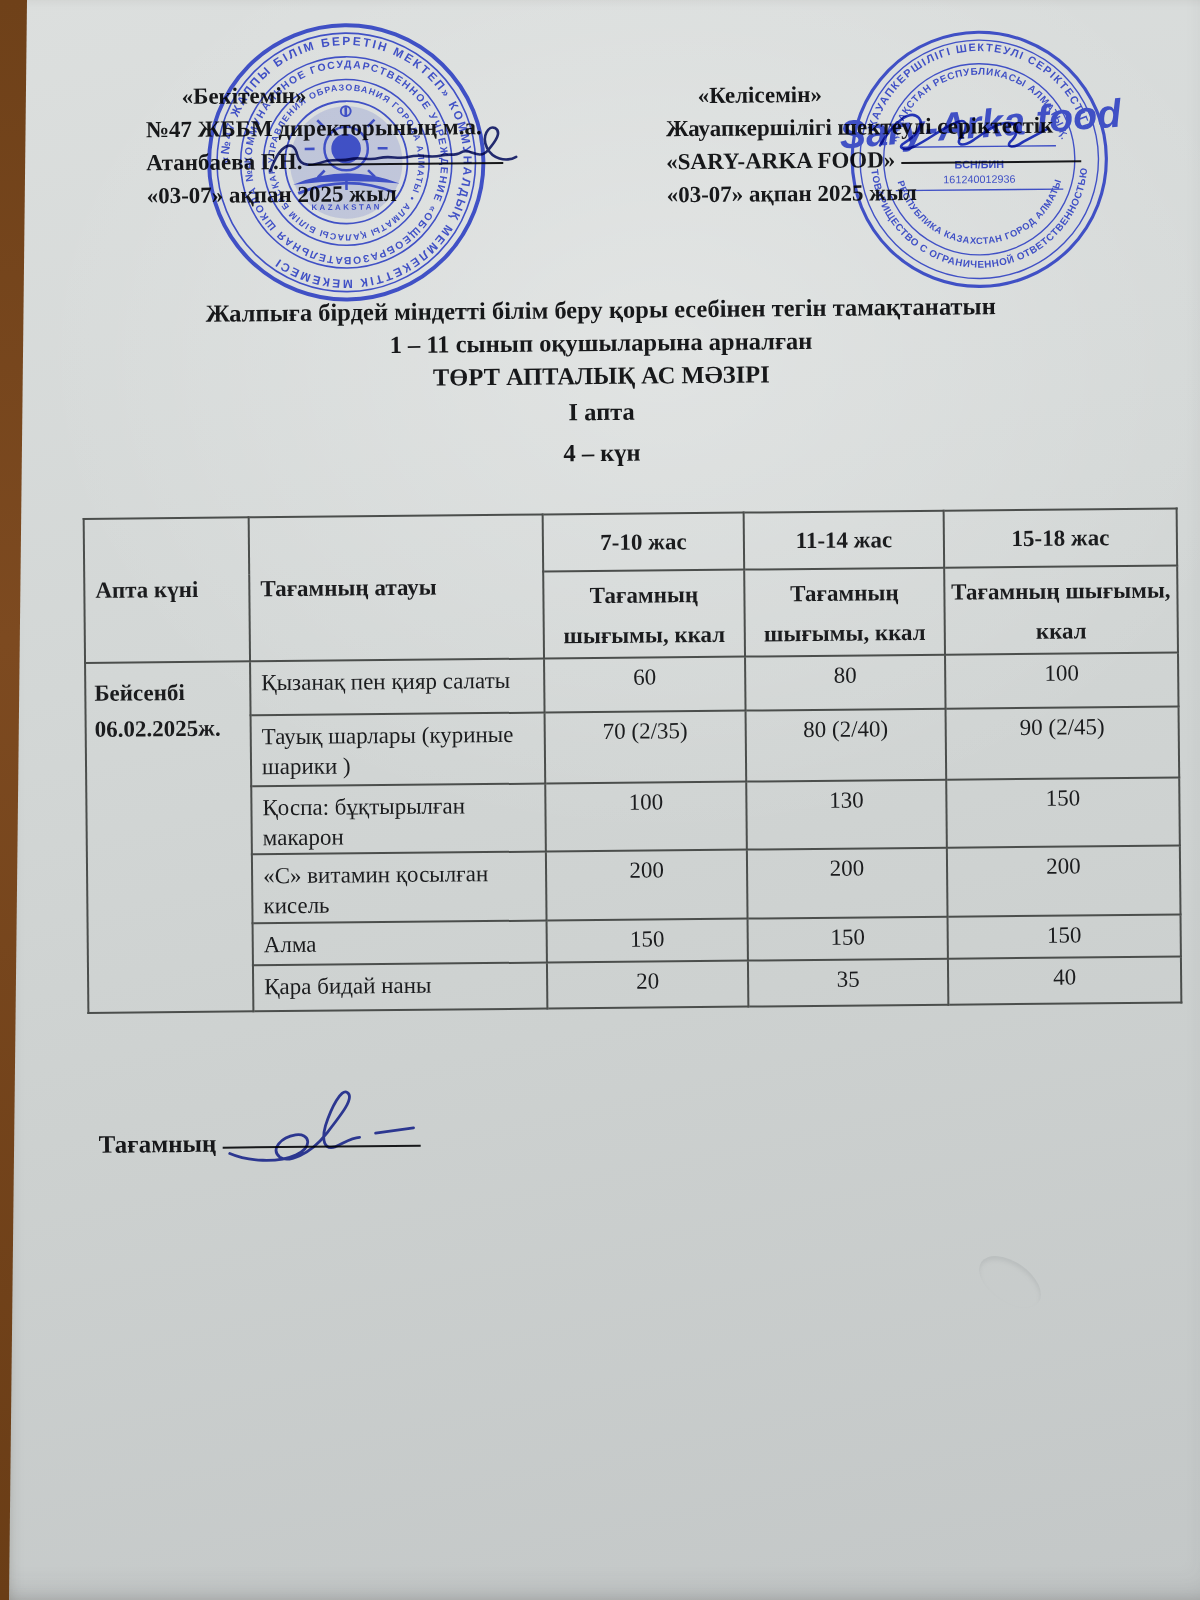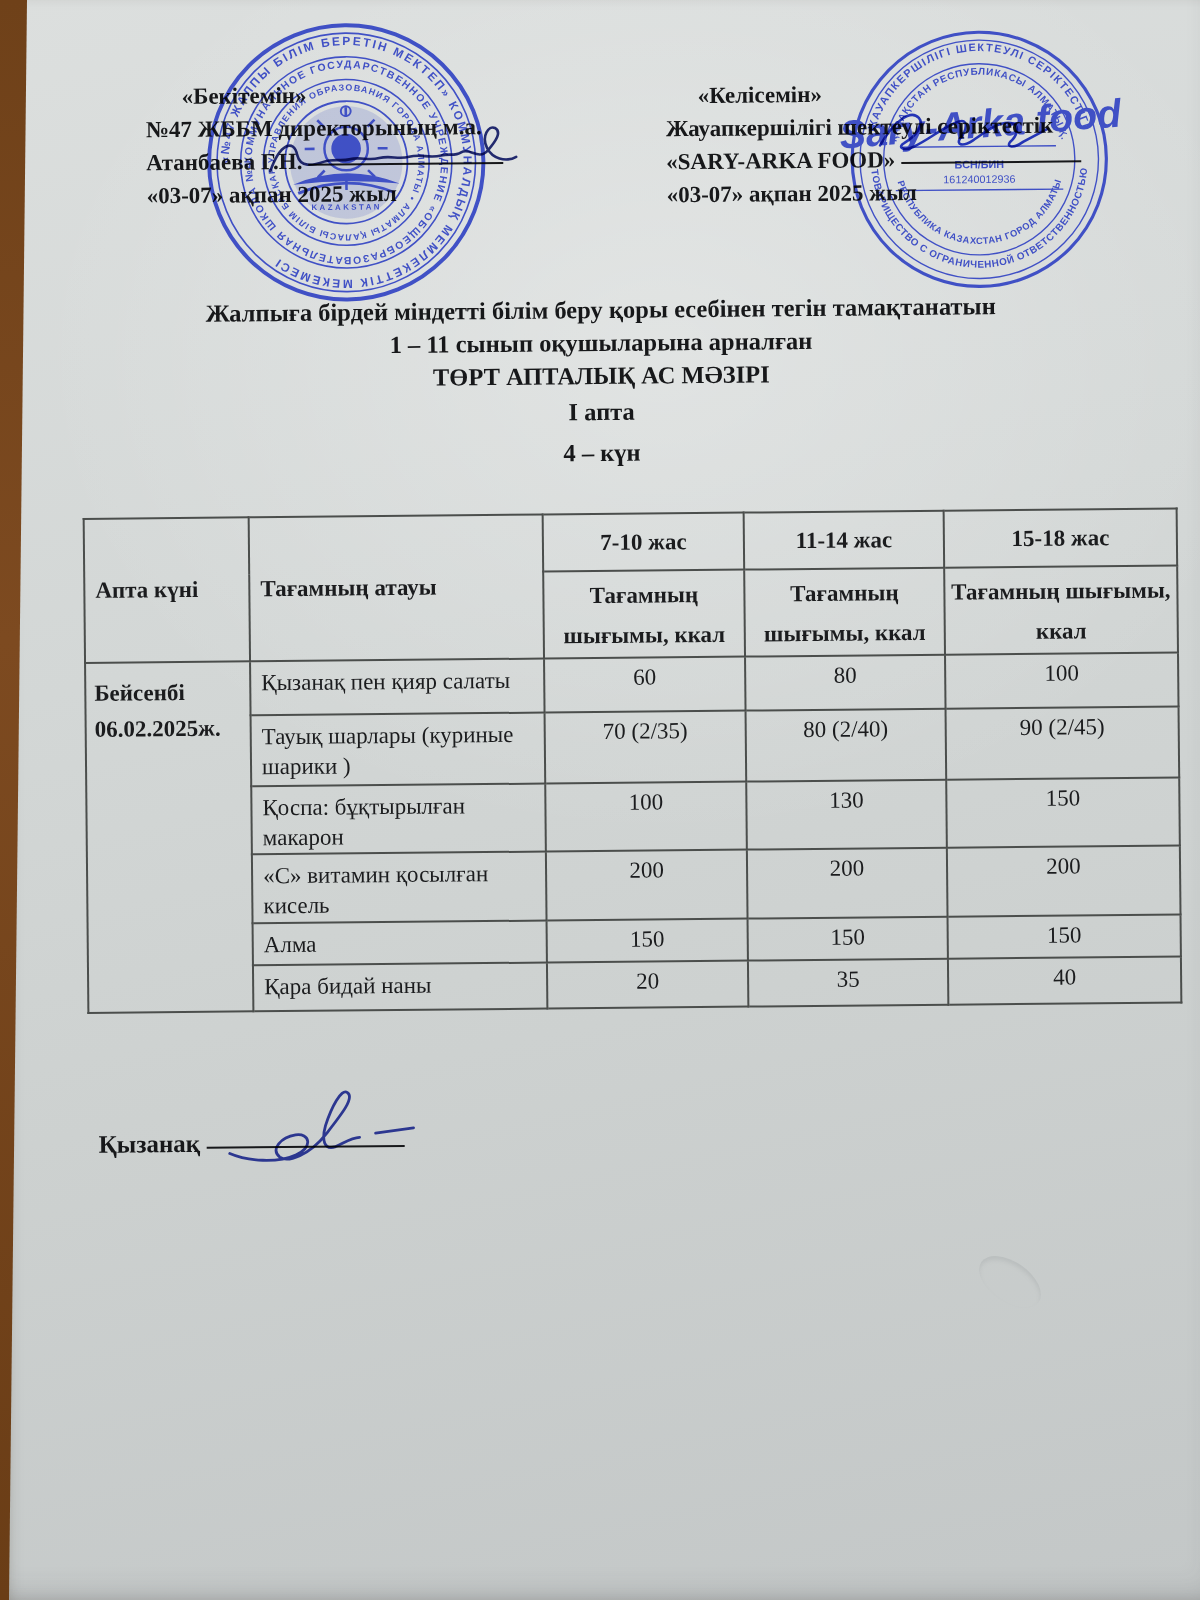--- a/index.html
+++ b/index.html
@@ -193,21 +193,21 @@
       <tr class="r6">
         <td class="dishcol dish">Қара бидай наны</td>
         <td class="c1 val">20</td>
         <td class="c2 val">35</td>
         <td class="c3 val">40</td>
       </tr>
     </tbody>
       </table>
 
     <div class="nurse">
-      <span>Қызанақ</span>
+      <span>Тағамның</span>
       <span class="sigline" style="width:198px;"></span>
     </div>
     <svg class="sig" style="left:212px;top:1078px;" width="210" height="92" viewBox="0 0 210 92">
       <path d="M14,72 C32,80 62,82 80,74 C98,66 94,52 80,54 C66,56 54,68 64,76 C72,82 94,74 110,54 C126,34 140,17 132,12 C126,8 116,27 110,45 C106,59 108,70 120,66 C129,62 136,57 144,57 M160,53 L198,48" fill="none" stroke="#2c3790" stroke-width="2.8" stroke-linecap="round"></path>
     </svg>
 
   </div>
 </div>
 
 </body></html>

